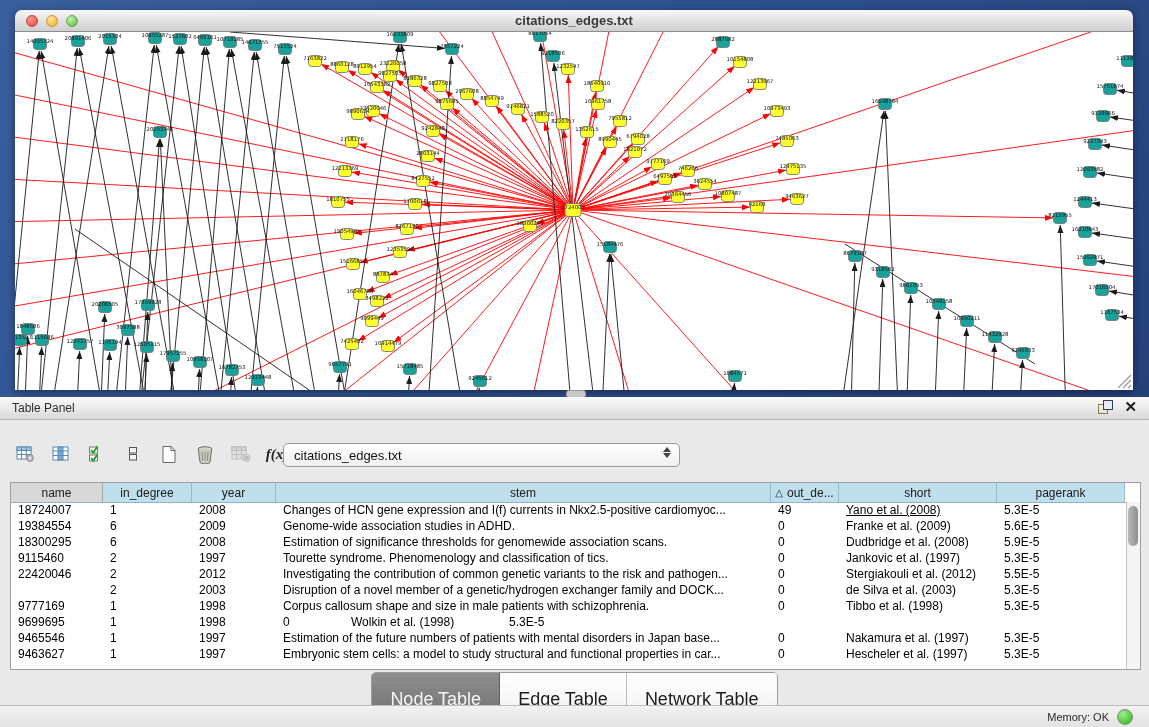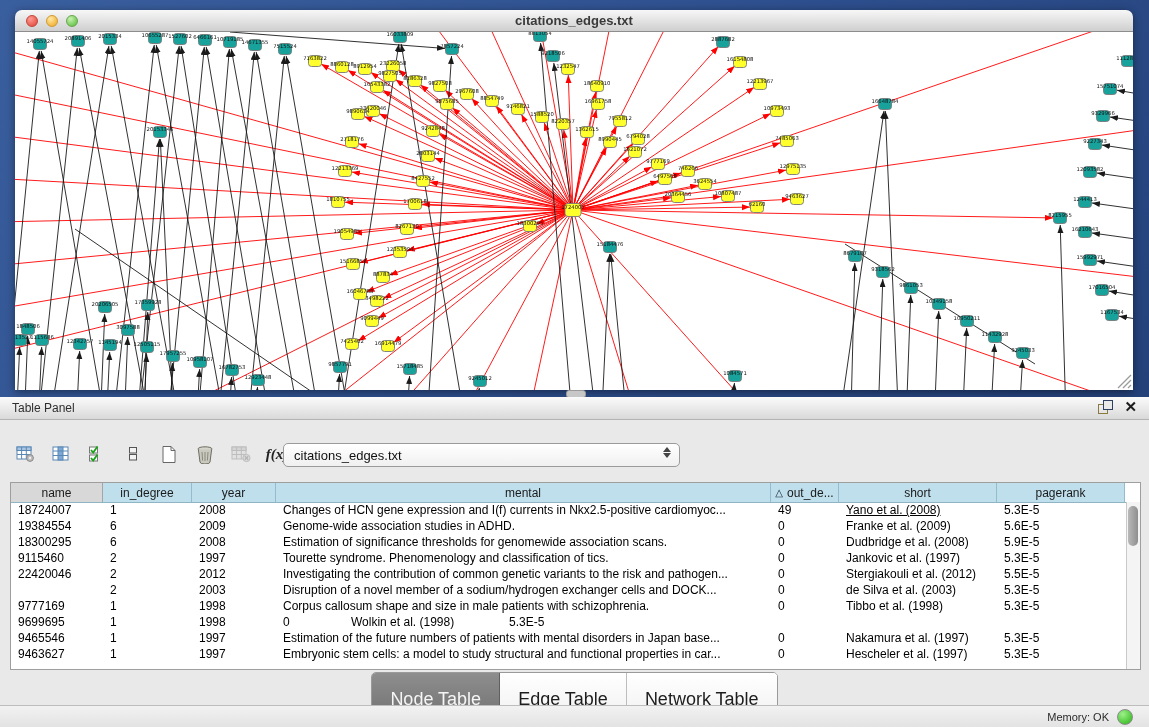--- a/index.html
+++ b/index.html
@@ -787,21 +787,21 @@
           <div class="hcell first" style="width: 92px;">
             <span>name</span>
           </div>
           <div class="hcell" style="width: 89px;">
             <span>in_degree</span>
           </div>
           <div class="hcell" style="width: 84px; text-align: center;">
             <span>year</span>
           </div>
           <div class="hcell" style="width: 495px;">
-            <span>mental</span>
+            <span>stem</span>
           </div>
           <div class="hcell" style="width: 68px;">
             <span class="sort-glyph">△</span>
             <span>out_de...</span>
           </div>
           <div class="hcell" style="width: 158px;">
             <span>short</span>
           </div>
           <div class="hcell" style="width: 128px;">
             <span>pagerank</span>
@@ -850,21 +850,21 @@
             <div class="gcell" style="width: 84px;">2012</div>
             <div class="gcell" style="width: 495px;">Investigating the contribution of common genetic variants to the risk and pathogen...</div>
             <div class="gcell" style="width: 68px;">0</div>
             <div class="gcell" style="width: 158px;">Stergiakouli et al. (2012)</div>
             <div class="gcell" style="width: 128px;">5.5E-5</div>
           </div>
           <div class="grow">
             <div class="gcell" style="width: 92px; margin-top: 42px;">14569117</div>
             <div class="gcell" style="width: 89px;">2</div>
             <div class="gcell" style="width: 84px;">2003</div>
-            <div class="gcell" style="width: 495px;">Disruption of a novel member of a sodium/hydrogen exchanger cells and DOCK...</div>
+            <div class="gcell" style="width: 495px;">Disruption of a novel member of a genetic/hydrogen exchanger family and DOCK...</div>
             <div class="gcell" style="width: 68px;">0</div>
             <div class="gcell" style="width: 158px;">de Silva et al. (2003)</div>
             <div class="gcell" style="width: 128px;">5.3E-5</div>
           </div>
           <div class="grow">
             <div class="gcell" style="width: 92px;">9777169</div>
             <div class="gcell" style="width: 89px;">1</div>
             <div class="gcell" style="width: 84px;">1998</div>
             <div class="gcell" style="width: 495px;">Corpus callosum shape and size in male patients with schizophrenia.</div>
             <div class="gcell" style="width: 68px;">0</div>

